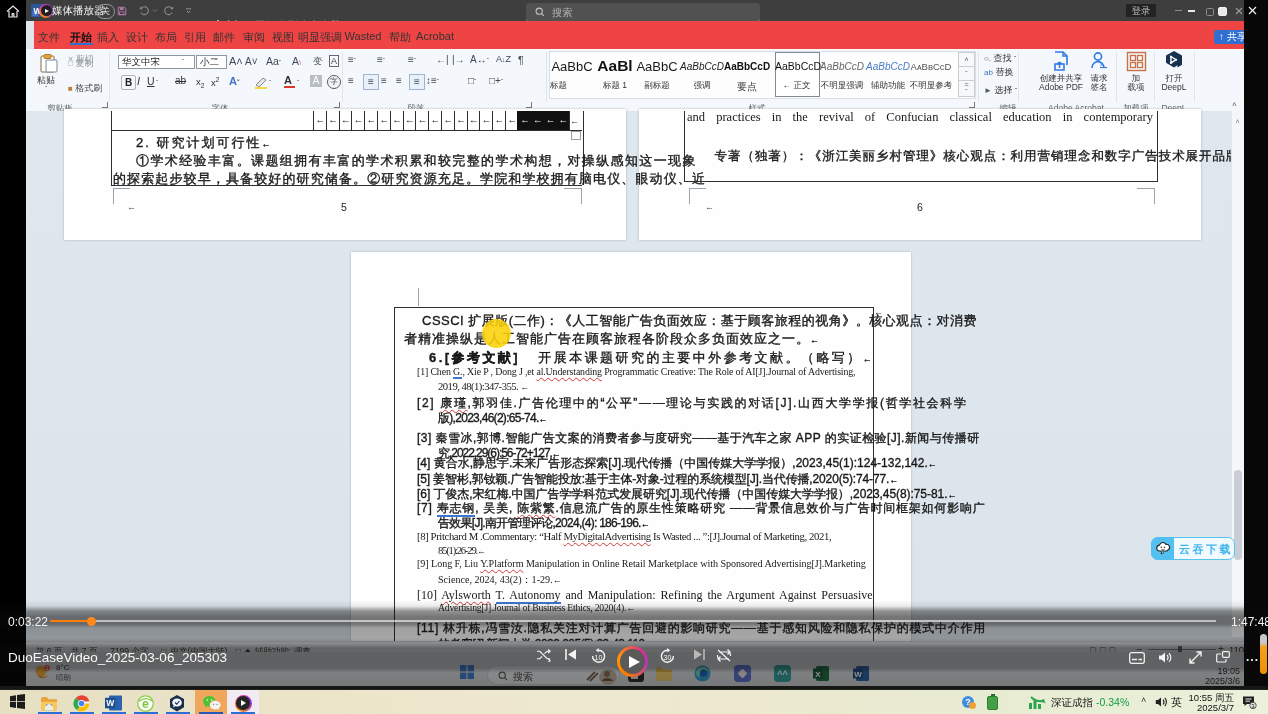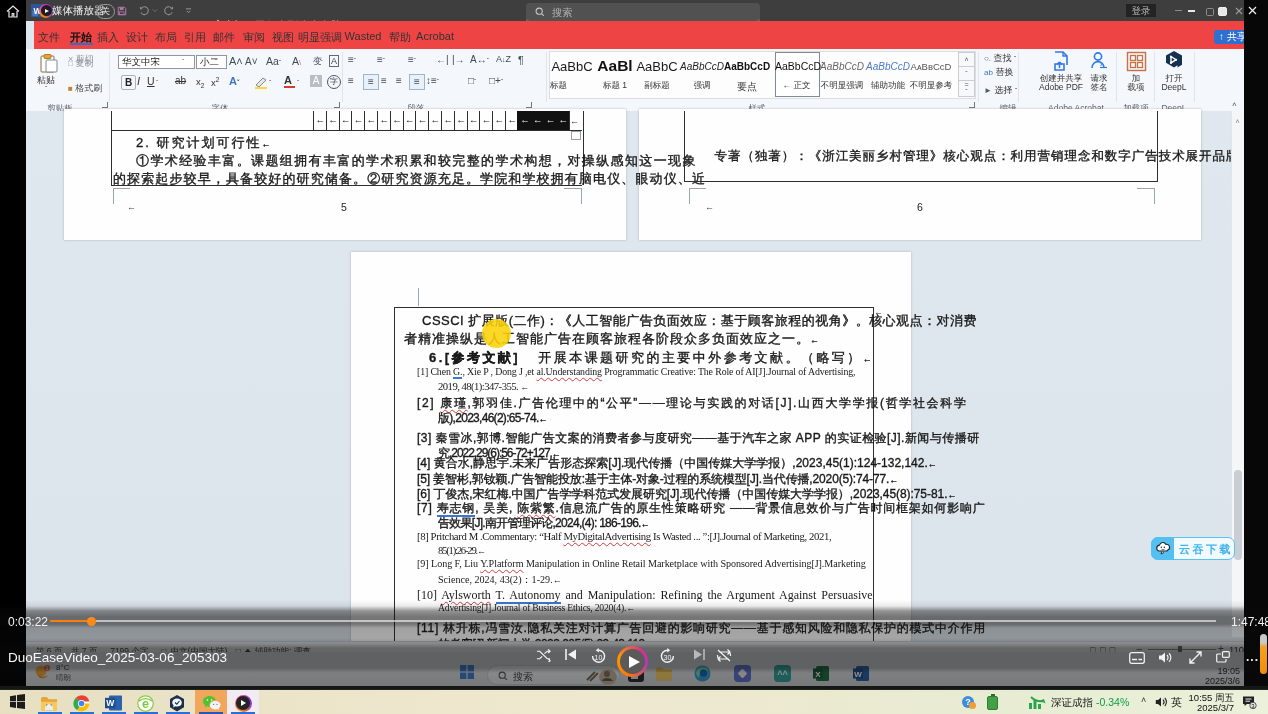--- a/index.html
+++ b/index.html
@@ -322,20 +322,21 @@
     <div id="p5d" class="ct serif cjk" style="left:87px;top:58.5px;font-size:13px;letter-spacing:1.12px">的探索起步较早，具备较好的研究储备。②研究资源充足。学院和学校拥有脑电仪、眼动仪、近</div>
     <div id="p5c" class="ct serif cjk" style="left:110px;top:40.5px;font-size:13px;letter-spacing:1.38px">①学术经验丰富。课题组拥有丰富的学术积累和较完整的学术构想，对操纵感知这一现象</div>
     <div class="mark" style="left:86.5px;top:77px;width:1px;height:16px"></div>
     <div class="mark" style="left:86.5px;top:77px;width:17px;height:1px"></div>
     <div class="mark" style="left:554.5px;top:77px;width:1px;height:16px"></div>
     <div class="mark" style="left:538px;top:77px;width:17px;height:1px"></div>
     <div class="ct serif" style="left:101px;top:91px;font-size:9px;color:#444">←</div>
     <div class="ct serif" style="left:315px;top:90px;font-size:10.5px;color:#222">5</div>
 
     <div class="ab" style="left:657.5px;top:0;width:472px;height:69.5px;border-left:1px solid #2e2e2e;border-right:1px solid #2e2e2e;border-bottom:1px solid #2e2e2e"></div>
+    <div class="ct serif" style="left:661px;top:-1px;font-size:12.5px;width:466px;color:#191919"><span class="lat" style="display:inline-block;width:466px;text-align:justify;text-align-last:justify">and practices in the revival of Confucian classical education in contemporary</span></div>
     <div id="p6c" class="ct serif cjk" style="left:688.5px;top:36.5px;font-size:12.5px;letter-spacing:0.96px">专著（独著）：《浙江美丽乡村管理》核心观点：利用营销理念和数字广告技术展开品牌建</div>
     <div class="mark" style="left:662.5px;top:77px;width:1px;height:16px"></div>
     <div class="mark" style="left:662.5px;top:77px;width:17px;height:1px"></div>
     <div class="mark" style="left:1128px;top:77px;width:1px;height:16px"></div>
     <div class="mark" style="left:1111px;top:77px;width:17px;height:1px"></div>
     <div class="ct serif" style="left:679px;top:91px;font-size:9px;color:#444">←</div>
     <div class="ct serif" style="left:891px;top:90px;font-size:10.5px;color:#222">6</div>
 
     <div class="mark" style="left:391.5px;top:177px;width:1px;height:18px"></div>
     <div class="ab" style="left:367.5px;top:195.5px;width:478px;height:345px;border:1px solid #2e2e2e;border-bottom:none"></div>

